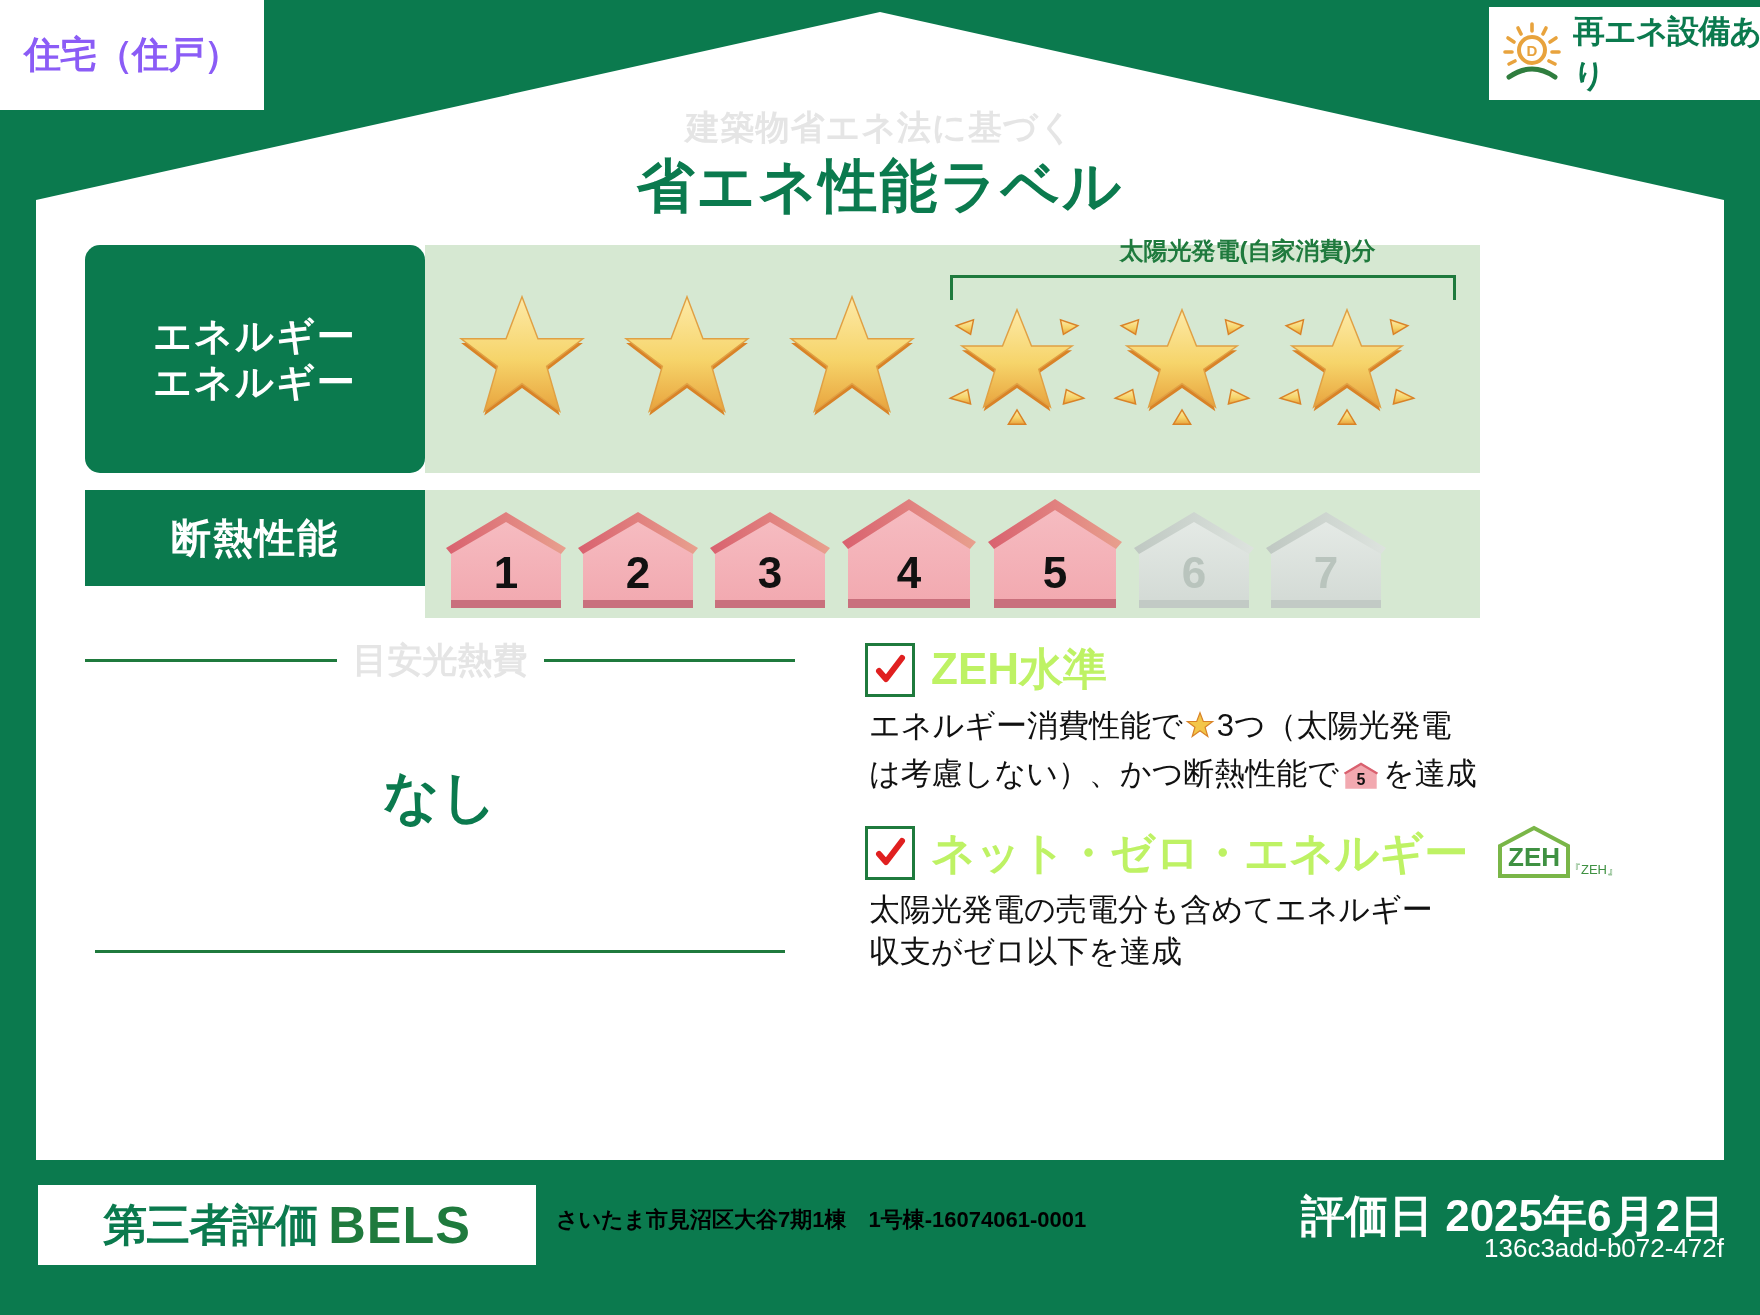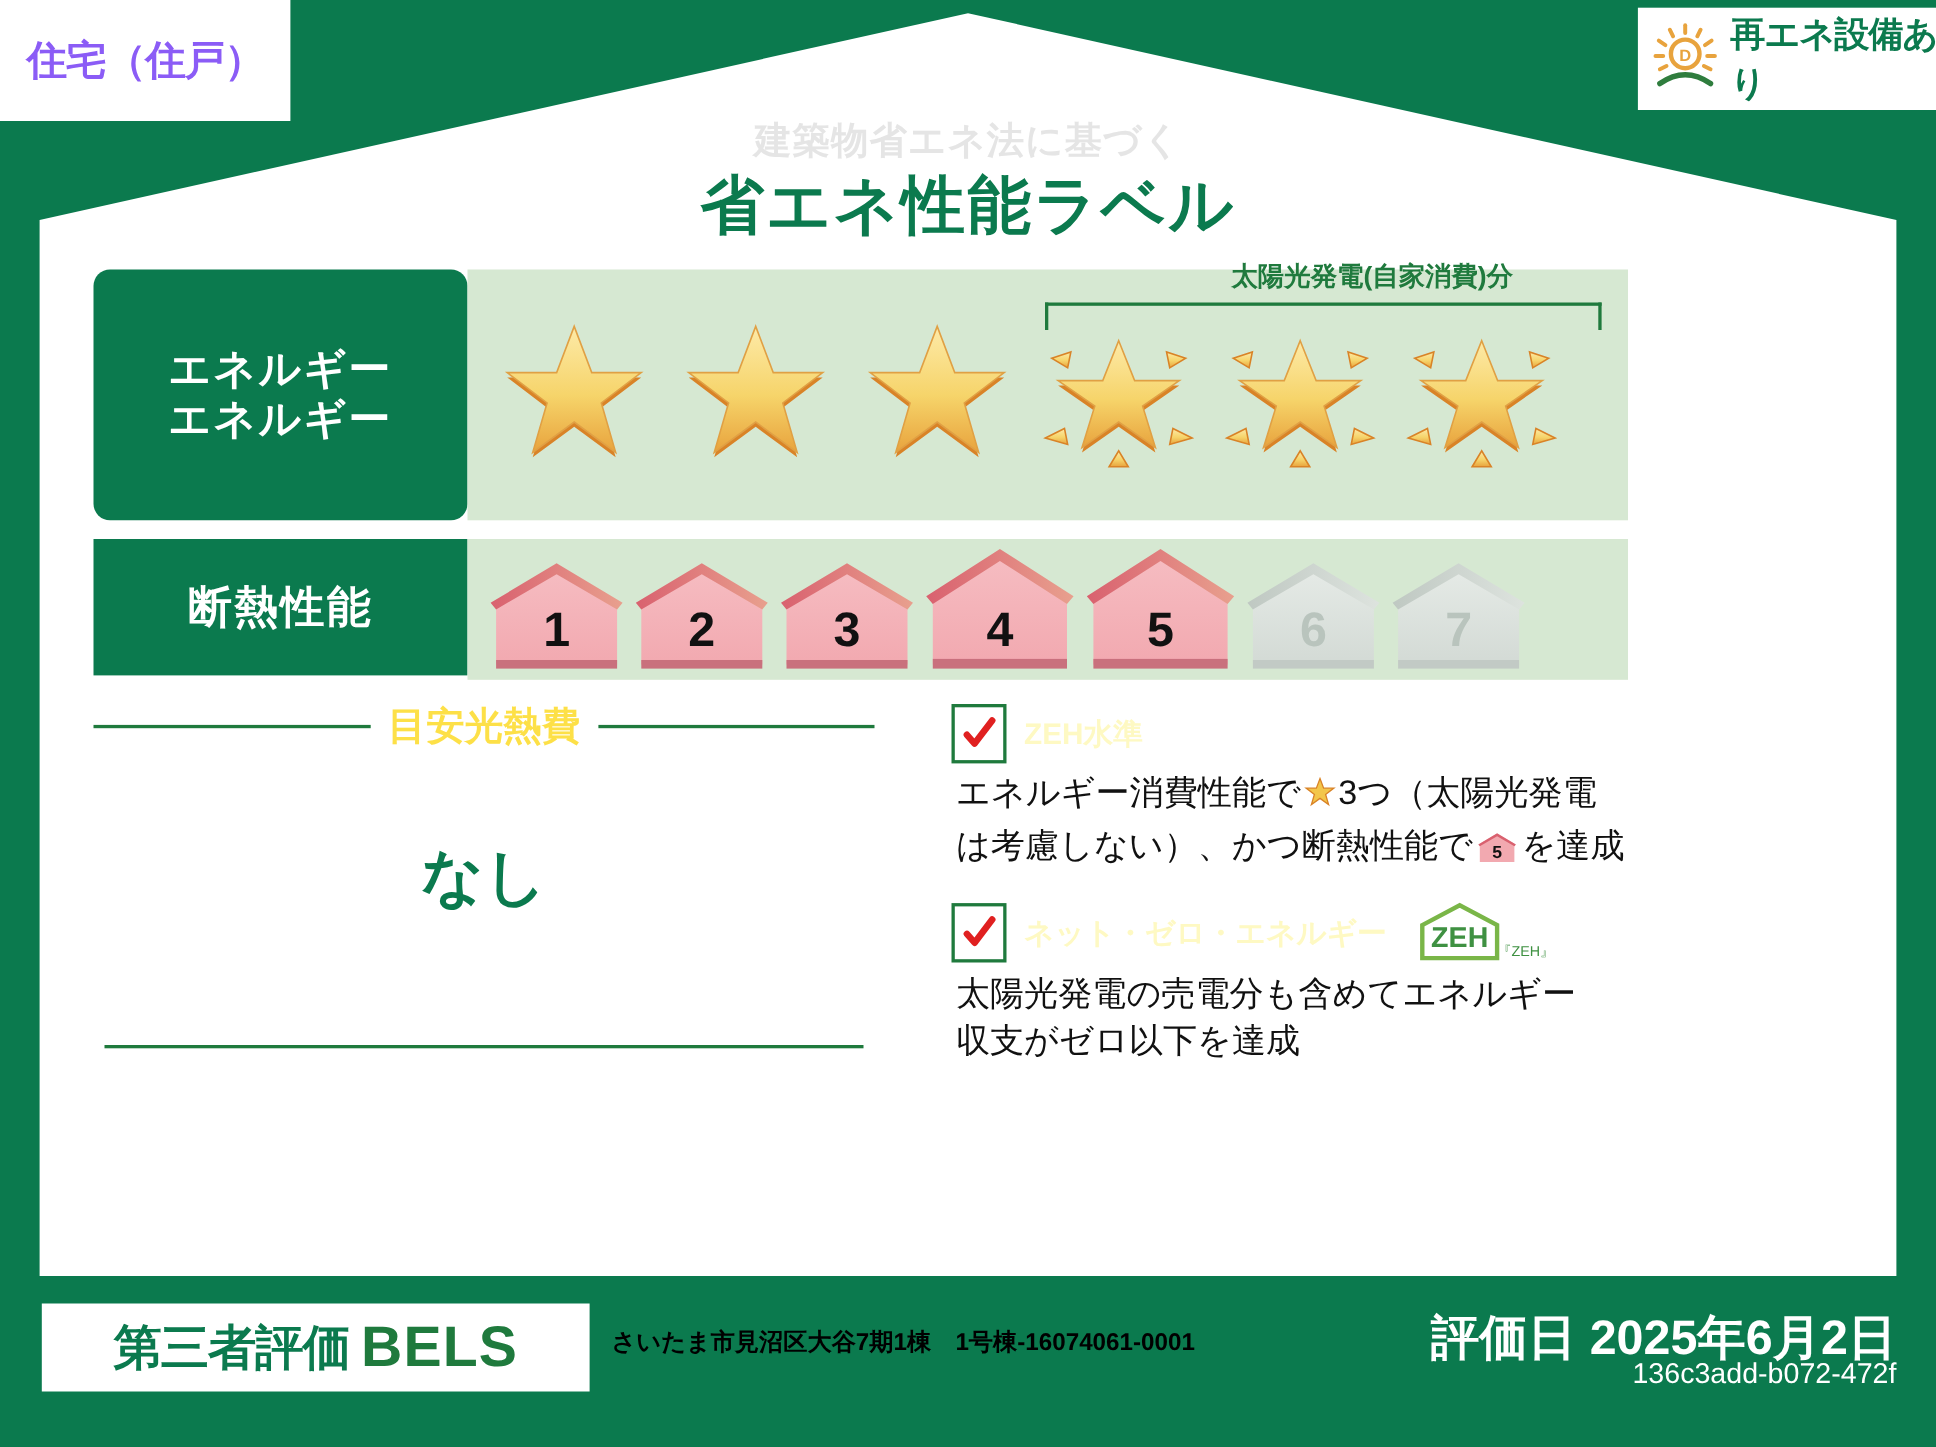--- a/index.html
+++ b/index.html
@@ -58,21 +58,21 @@
   }
   .row-body{background:#d6e8d2;position:relative;}
 
   
   #energy-row{left:85px;top:245px;z-index:8;}
   #energy-row .row-label{width:340px;height:228px;border-radius:15px;}
   #energy-row .row-body{width:1055px;height:228px;}
 
   
   #insul-row{left:85px;top:490px;z-index:8;}
-  #insul-row .row-label{width:340px;height:124px;font-size:40px;}
+  #insul-row .row-label{width:340px;height:96px;font-size:40px;}
   #insul-row .row-body{width:1055px;height:128px;}
 
   
   .stars{position:absolute;left:14px;top:40px;display:flex;align-items:center;}
   .star-wrap{position:relative;width:165px;height:150px;
     display:flex;align-items:center;justify-content:center;}
   .star-svg{width:150px;height:145px;}
 
   
   .solar-label{
@@ -94,39 +94,39 @@
   }
   .house.off .num{color:#b9c4bd;}
 
   
   .cost-title-wrap{
     position:absolute;left:85px;top:640px;width:710px;height:40px;
     display:flex;align-items:center;z-index:9;
   }
   .cost-line{flex:1;height:3px;background:#1f7a3d;}
   .cost-title{
-    color:#fde047;font-weight:bold;font-size:35px;padding:0 16px;white-space:nowrap;
+    color:#e5e5e5;font-weight:bold;font-size:35px;padding:0 16px;white-space:nowrap;
   }
   .cost-value{
     position:absolute;left:85px;top:760px;width:710px;text-align:center;
     color:#0b7a4e;font-weight:bold;font-size:56px;z-index:9;
   }
   .cost-bottom-line{
     position:absolute;left:95px;top:950px;width:690px;height:3px;background:#1f7a3d;z-index:9;
   }
 
   
   .right-col{position:absolute;left:865px;top:640px;width:620px;z-index:9;}
   .check-row{display:flex;align-items:center;gap:16px;margin-bottom:6px;}
   .checkbox{
     width:44px;height:48px;border:3px solid #1f7a3d;background:#fff;
     display:flex;align-items:center;justify-content:center;flex:none;
   }
   .check-label{
-    color:#fef9c3;font-weight:bold;font-size:27px;letter-spacing:0px;white-space:nowrap;
+    color:#bef264;font-weight:bold;font-size:44px;letter-spacing:0px;white-space:nowrap;
   }
   .desc{
     color:#111;font-size:31px;line-height:1.38;margin:4px 0 20px 4px;
   }
   .inline-star{display:inline-block;vertical-align:-5px;margin:0 2px;}
   .inline-house{display:inline-block;vertical-align:-8px;margin:0 4px;}
   .zeh-logo{display:inline-flex;align-items:center;margin-left:10px;vertical-align:middle;}
 
   
   .footer{position:absolute;left:0;bottom:0;width:1760px;height:140px;z-index:10;}

